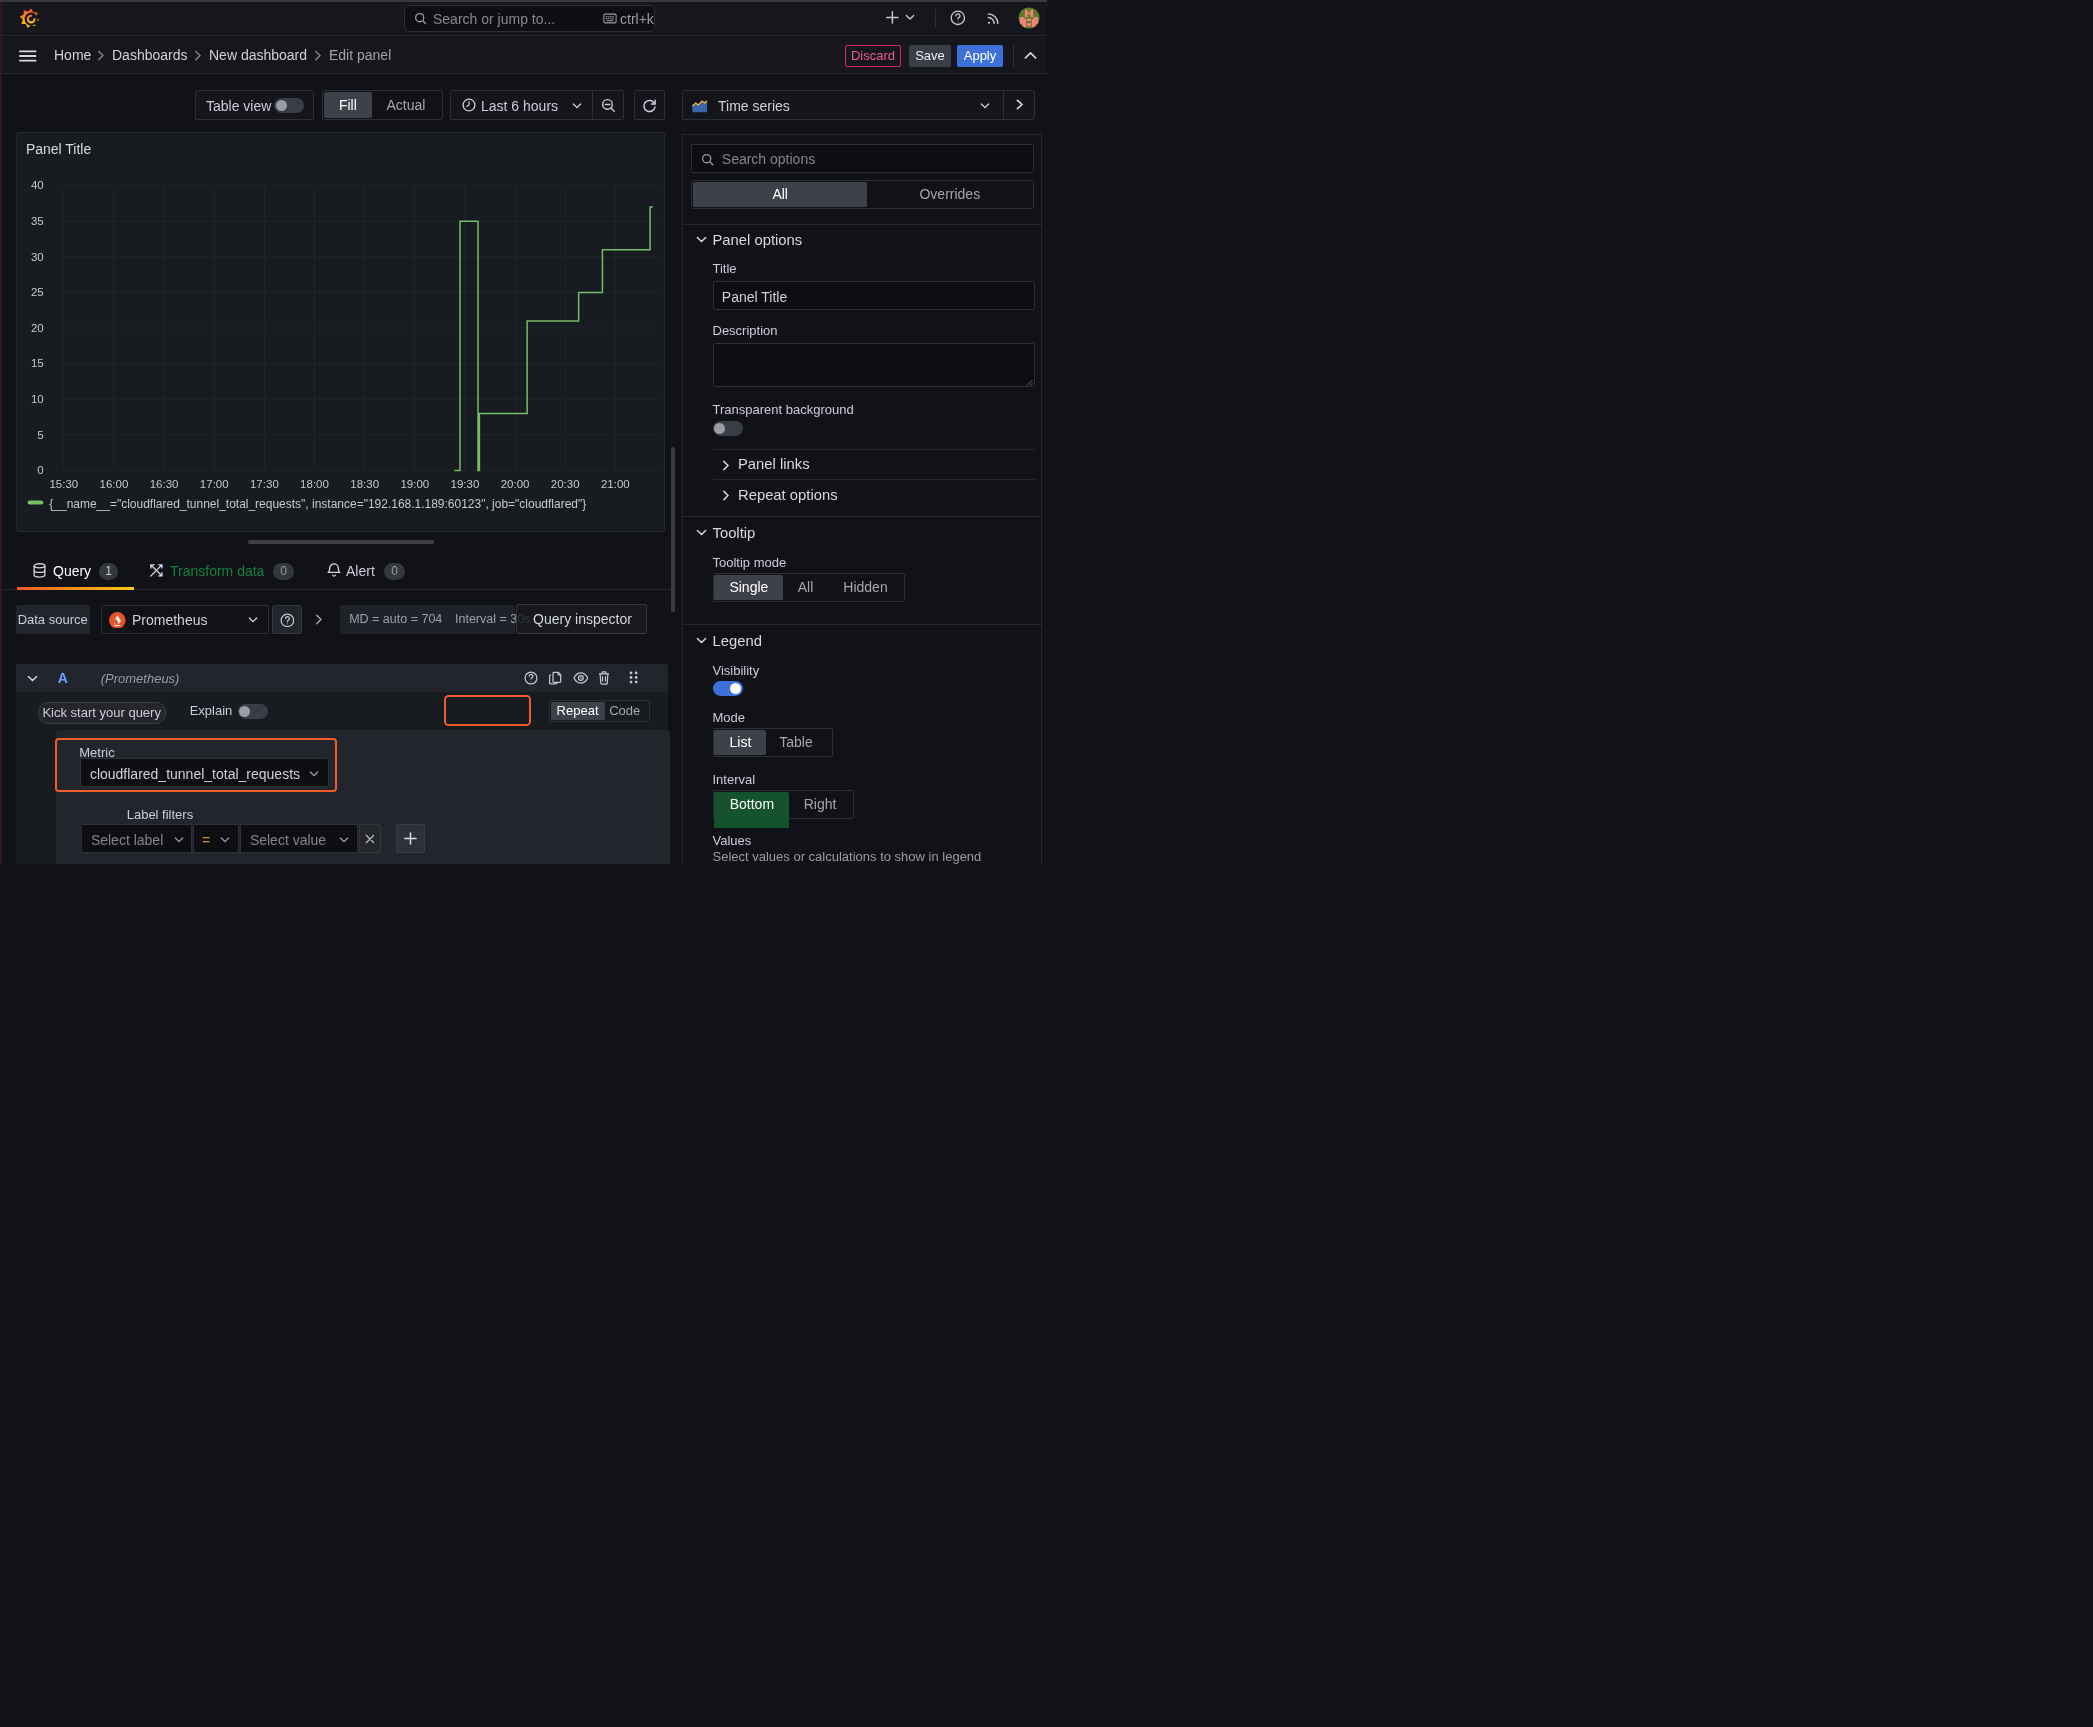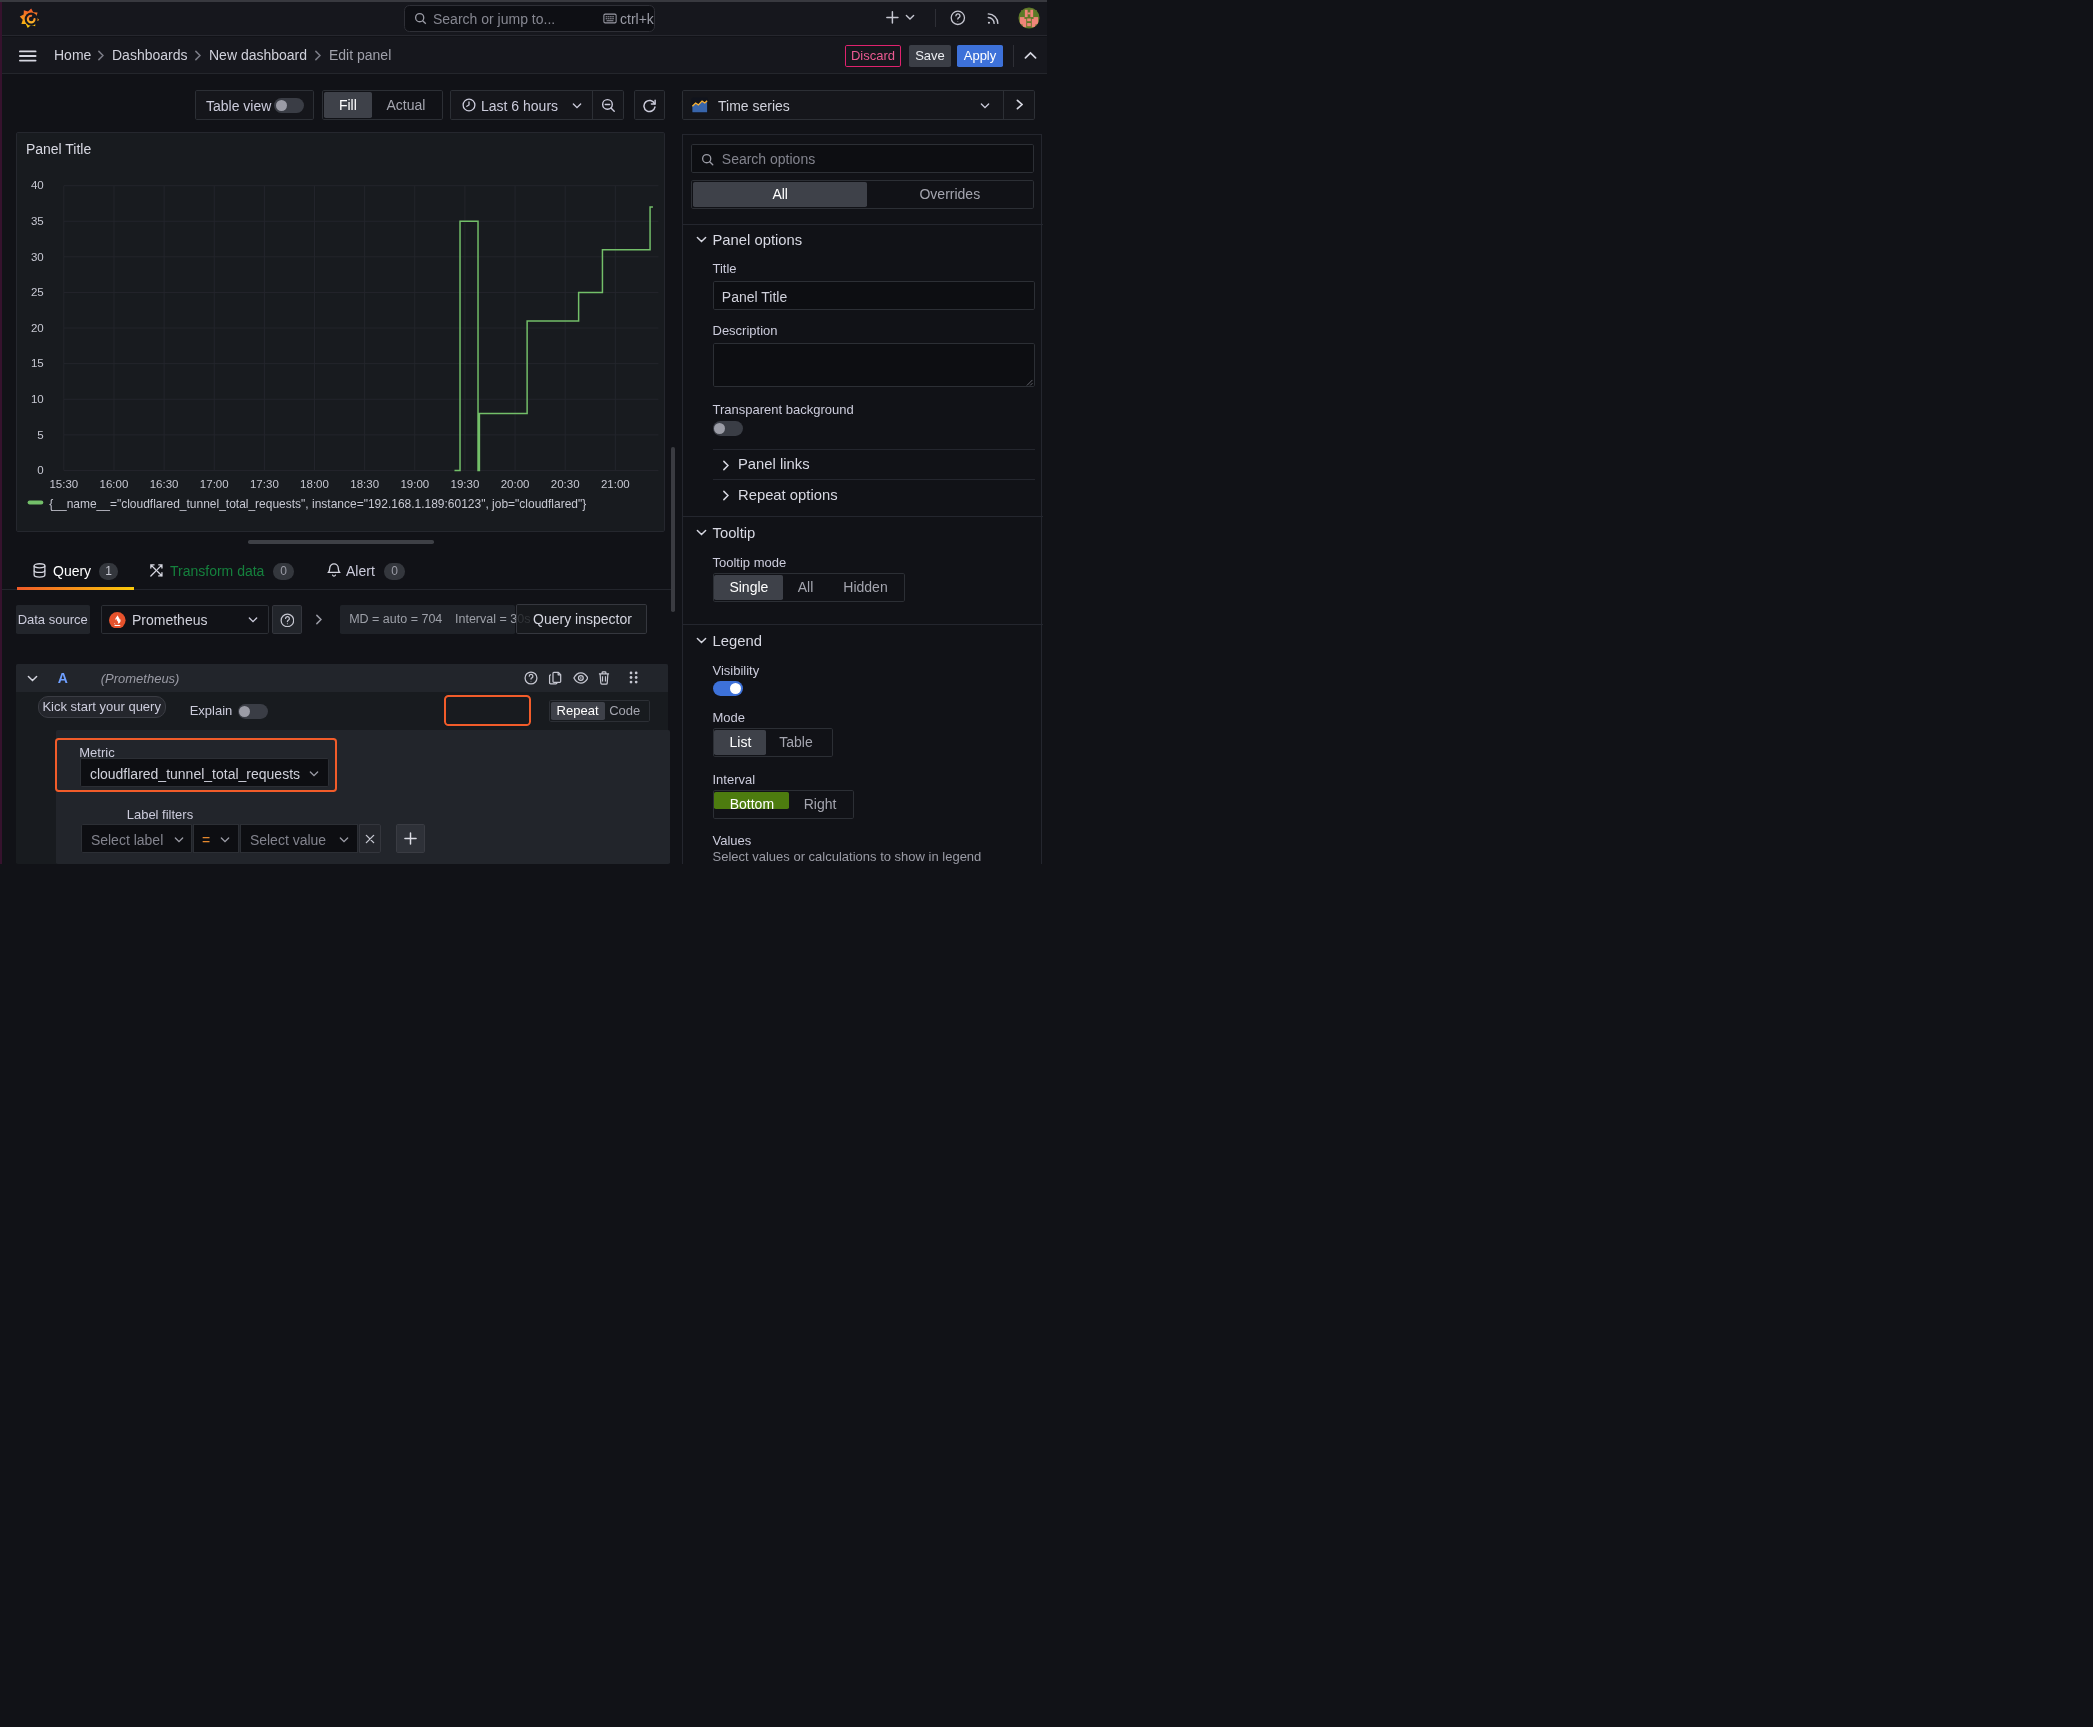--- a/index.html
+++ b/index.html
@@ -273,21 +273,21 @@
             <circle cx="2.2" cy="2" r="1.5"></circle>
             <circle cx="7.8" cy="2" r="1.5"></circle>
             <circle cx="2.2" cy="7" r="1.5"></circle>
             <circle cx="7.8" cy="7" r="1.5"></circle>
             <circle cx="2.2" cy="12" r="1.5"></circle>
             <circle cx="7.8" cy="12" r="1.5"></circle>
           </g>
         </svg>
   </div>
 
-  <div class="abs txt" style="left:22px;top:32px;width:128px;height:22px;background:#24262c;border:0.9px solid #3a3c43;border-radius:10px;font-size:13px;color:#ccccdc;text-align:center;line-height:20px;">Kick start your query</div>
+  <div class="abs txt" style="left:22px;top:38px;width:128px;height:22px;background:#24262c;border:0.9px solid #3a3c43;border-radius:10px;font-size:13px;color:#ccccdc;text-align:center;line-height:20px;">Kick start your query</div>
   <div class="abs txt" style="left:174px;top:39px;font-size:13px;color:#ccccdc;">Explain</div>
   <div class="abs" style="left:222px;top:40px;width:30px;height:14.8px;border-radius:7.4px;background:#3a3d45;">
     <div class="abs" style="left:1.8px;top:1.8px;width:11px;height:11px;border-radius:50%;background:#9b9ca6;"></div>
   </div>
   <div class="abs" style="left:428px;top:31px;width:87px;height:31px;border:2.3px solid #f25c2a;border-radius:4.6px;"></div>
   <div class="abs txt" style="left:433px;top:36px;width:77px;height:22px;background:#24262c;border:0.9px solid #3a3c43;border-radius:1.8px;font-size:13px;color:#ccccdc;text-align:right;line-height:20px;margin-top:48px;">Run queries</div>
   <div class="abs" style="left:533px;top:36px;width:101px;height:22px;border:0.9px solid #2c2f35;border-radius:1.8px;background:#181b1f;">
     <div class="abs txt" style="left:0.9px;top:0.9px;width:54px;height:18.5px;background:#3e4149;border-radius:1.8px;color:#fff;font-size:13px;text-align:center;line-height:18.5px;">Repeat</div>
     <div class="abs txt" style="left:54px;top:0.9px;width:42px;height:18.5px;color:#a4a5af;font-size:13px;text-align:center;line-height:18.5px;">Code</div>
   </div>
@@ -417,21 +417,21 @@
   <div class="abs" style="left:29.5px;top:546px;width:30px;height:14.8px;border-radius:7.4px;background:#3d71d9;">
     <div class="abs" style="left:17.5px;top:1.8px;width:11px;height:11px;border-radius:50%;background:#ffffff;"></div>
   </div>
   <div class="abs txt" style="left:29.5px;top:575px;font-size:13px;color:#ccccdc;">Mode</div>
   <div class="abs" style="left:29.5px;top:593px;width:120px;height:29px;border:0.9px solid #2c2f35;border-radius:1.8px;background:#111217;">
     <div class="abs txt" style="left:0.9px;top:0.9px;width:52px;height:25px;background:#3e4149;border-radius:1.8px;color:#fff;font-size:14px;text-align:center;line-height:25px;">List</div>
     <div class="abs txt" style="left:53px;top:0.9px;width:59px;height:25px;color:#a4a5af;font-size:14px;text-align:center;line-height:25px;">Table</div>
   </div>
   <div class="abs txt" style="left:29.5px;top:637px;font-size:13px;color:#ccccdc;">Interval</div>
   <div class="abs" style="left:29.5px;top:655px;width:141px;height:29px;border:0.9px solid #2c2f35;border-radius:1.8px;background:#111217;">
-    <div class="abs txt" style="left:0.9px;top:0.9px;width:75px;height:17px;background:#4d7c0f;border-radius:1.8px;color:#fff;font-size:14px;text-align:center;line-height:25px;">Bottom</div>
+    <div class="abs txt" style="left:0.9px;top:0.9px;width:75px;height:36px;background:#14532d;border-radius:1.8px;color:#fff;font-size:14px;text-align:center;line-height:25px;">Bottom</div>
     <div class="abs txt" style="left:76px;top:0.9px;width:61px;height:25px;color:#a4a5af;font-size:14px;text-align:center;line-height:25px;">Right</div>
   </div>
   <div class="abs txt" style="left:29.5px;top:698px;font-size:13px;color:#ccccdc;">Values</div>
   <div class="abs txt" style="left:29.5px;top:714px;font-size:13px;color:#9a9ba5;">Select values or calculations to show in legend</div>
 </div>
 
 </div>
 
 
 </body></html>

